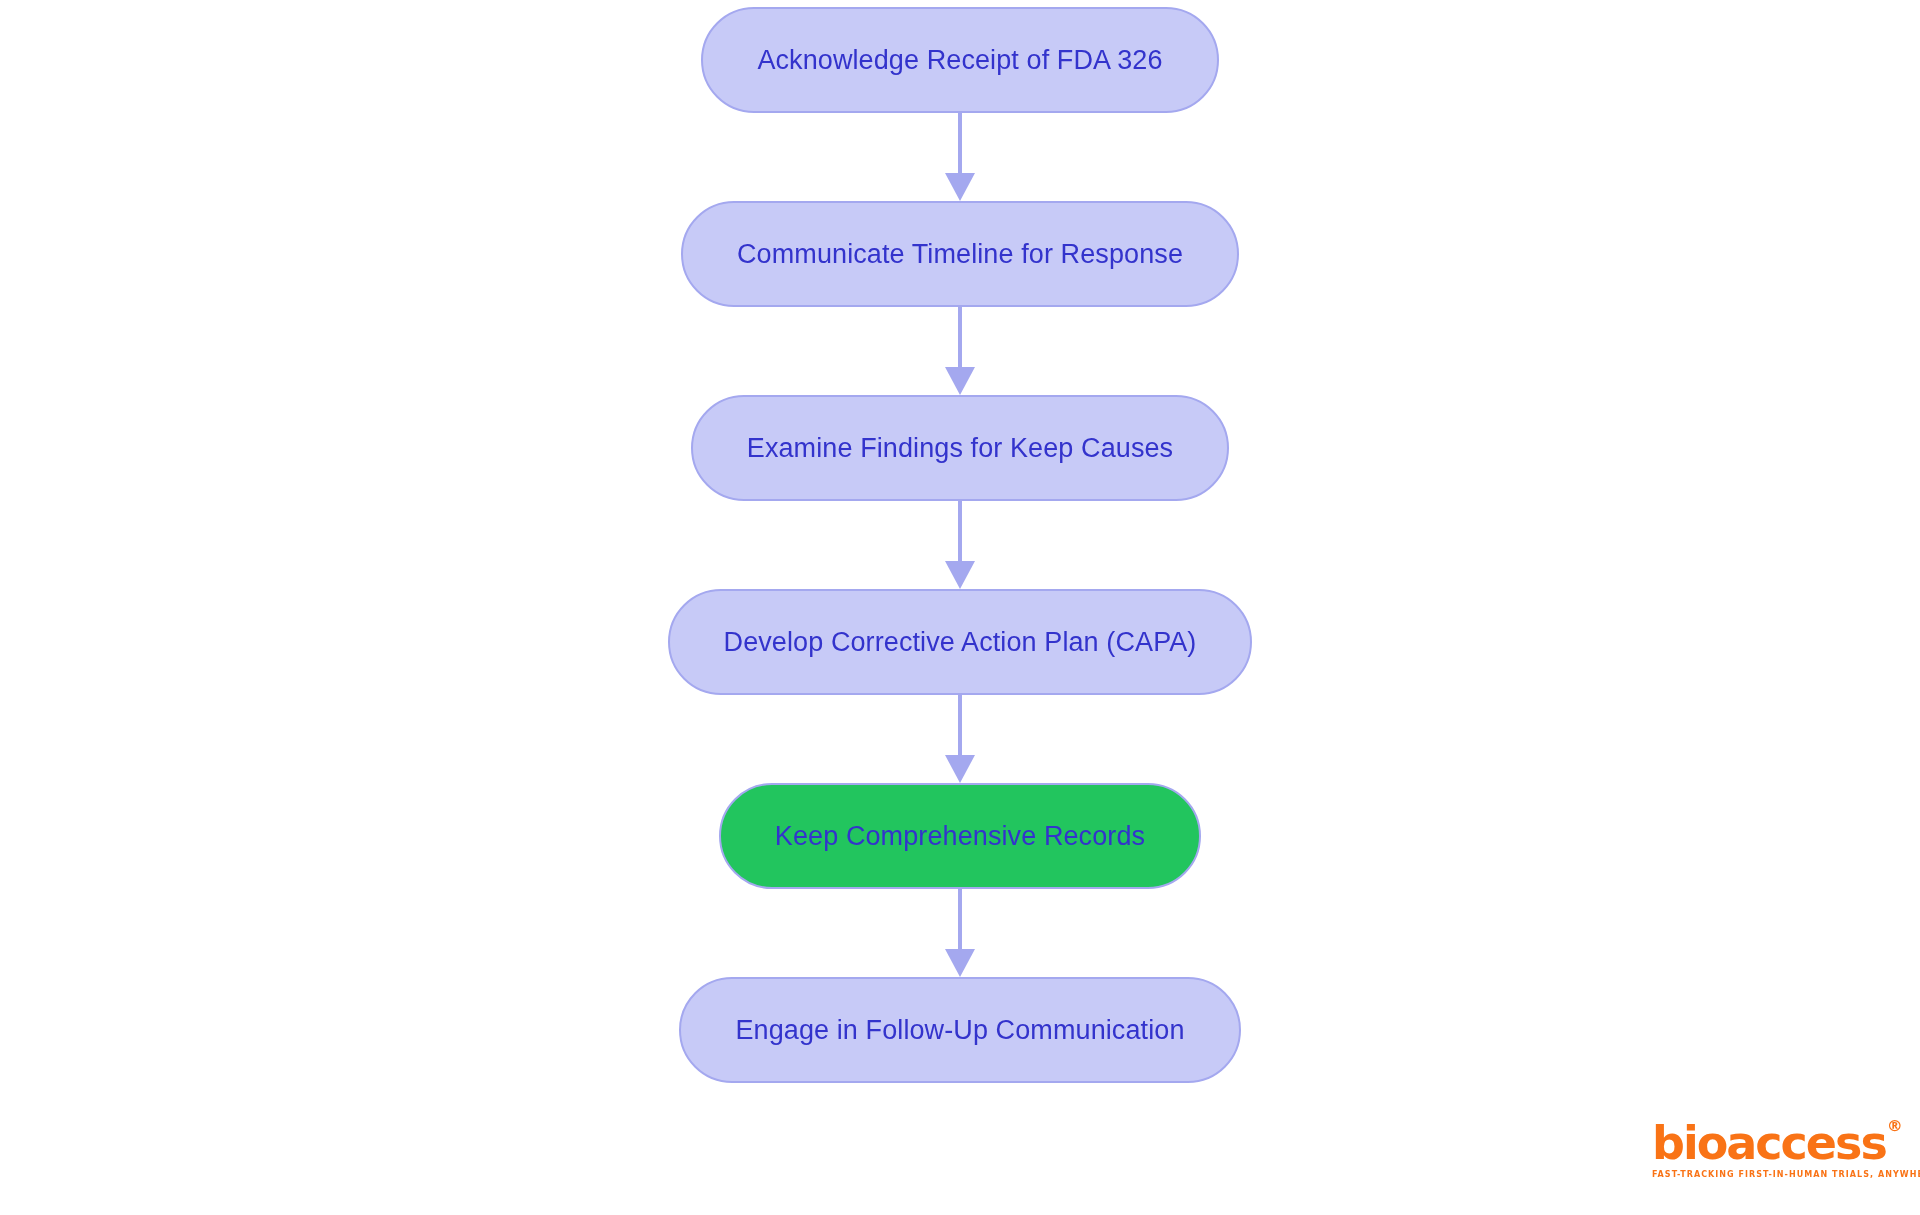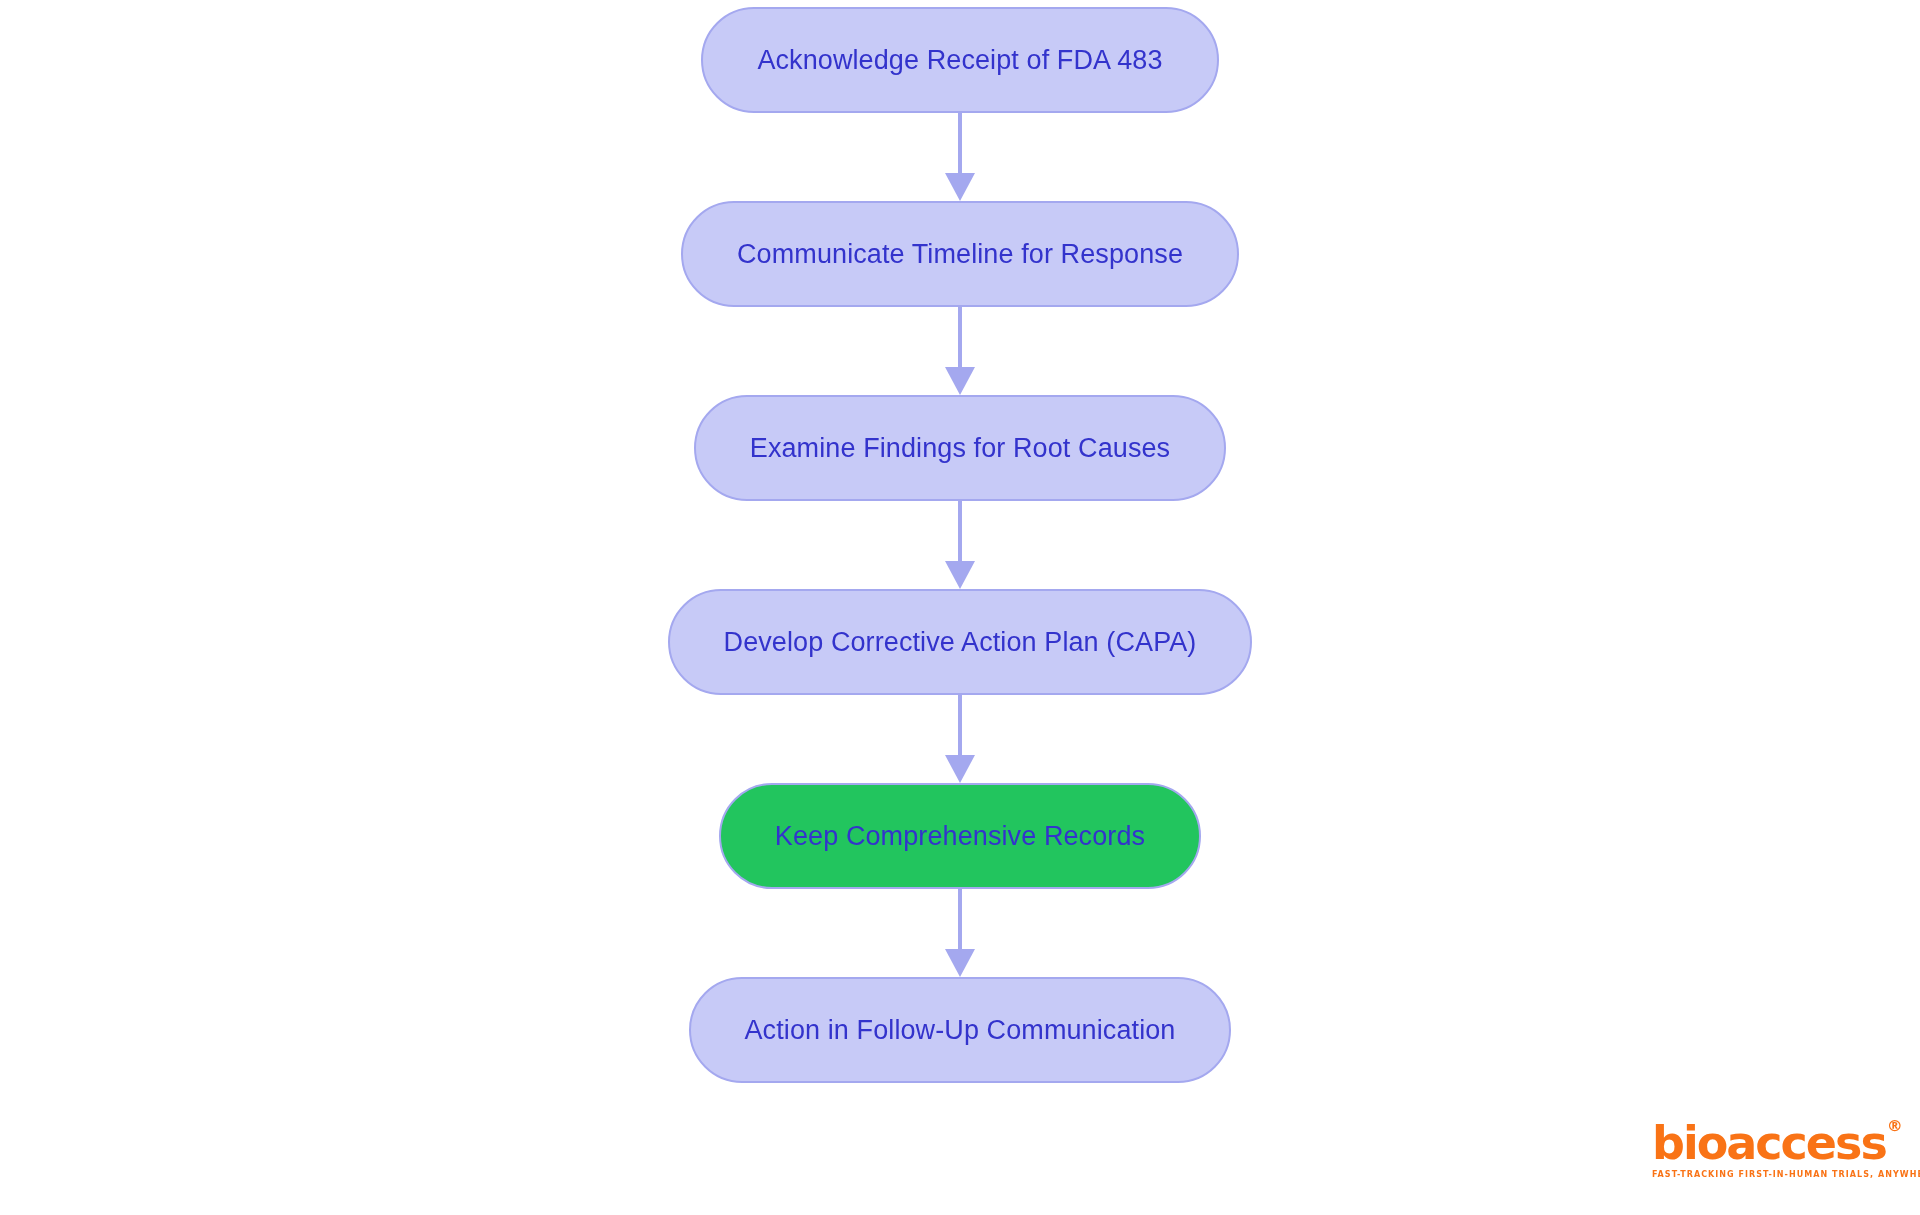--- a/index.html
+++ b/index.html
@@ -120,39 +120,39 @@
   }
 </style>
 </head>
 <body style="background: rgb(255, 255, 255);">
 
 <div id="flow-canvas">
 
   <div class="flow-column" style="top: 7px;">
 
     <div class="node" style="background: rgb(199, 202, 247); border-color: rgb(164, 168, 239);">
-      <span class="node-label" style="color: rgb(51, 51, 204);">Acknowledge Receipt of FDA 483</span>
+      <span class="node-label" style="color: rgb(51, 51, 204);">Acknowledge Receipt of FDA 326</span>
     </div>
 
     <div class="connector">
       <div class="stem" style="background: rgb(164, 168, 239);"></div>
       <div class="head" style="border-top-color: rgb(164, 168, 239);"></div>
     </div>
 
     <div class="node" style="background: rgb(199, 202, 247); border-color: rgb(164, 168, 239);">
       <span class="node-label" style="color: rgb(51, 51, 204);">Communicate Timeline for Response</span>
     </div>
 
     <div class="connector">
       <div class="stem" style="background: rgb(164, 168, 239);"></div>
       <div class="head" style="border-top-color: rgb(164, 168, 239);"></div>
     </div>
 
     <div class="node" style="background: rgb(199, 202, 247); border-color: rgb(164, 168, 239);">
-      <span class="node-label" style="color: rgb(51, 51, 204);">Examine Findings for Root Causes</span>
+      <span class="node-label" style="color: rgb(51, 51, 204);">Examine Findings for Keep Causes</span>
     </div>
 
     <div class="connector">
       <div class="stem" style="background: rgb(164, 168, 239);"></div>
       <div class="head" style="border-top-color: rgb(164, 168, 239);"></div>
     </div>
 
     <div class="node" style="background: rgb(199, 202, 247); border-color: rgb(164, 168, 239);">
       <span class="node-label" style="color: rgb(51, 51, 204);">Develop Corrective Action Plan (CAPA)</span>
     </div>
@@ -165,21 +165,21 @@
     <div class="node" style="background: #22c55e; border-color: rgb(164, 168, 239);">
       <span class="node-label" style="color: rgb(51, 51, 204);">Keep Comprehensive Records</span>
     </div>
 
     <div class="connector">
       <div class="stem" style="background: rgb(164, 168, 239);"></div>
       <div class="head" style="border-top-color: rgb(164, 168, 239);"></div>
     </div>
 
     <div class="node" style="background: rgb(199, 202, 247); border-color: rgb(164, 168, 239);">
-      <span class="node-label" style="color: rgb(51, 51, 204);">Action in Follow-Up Communication</span>
+      <span class="node-label" style="color: rgb(51, 51, 204);">Engage in Follow-Up Communication</span>
     </div>
 
   </div>
 
   <div class="brand">
     <div class="brand-wordmark" style="color: rgb(249, 115, 22);">
       <span>bioaccess</span><span class="brand-reg">®</span>
     </div>
     <div class="brand-tagline" style="color: rgb(249, 115, 22);">FAST-TRACKING FIRST-IN-HUMAN TRIALS, ANYWHERE</div>
   </div>

